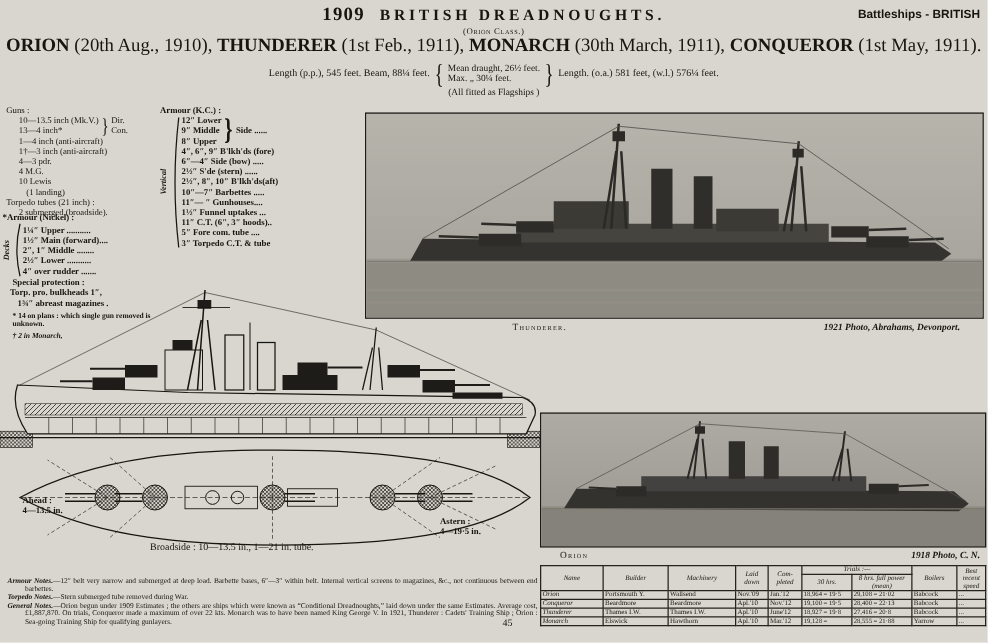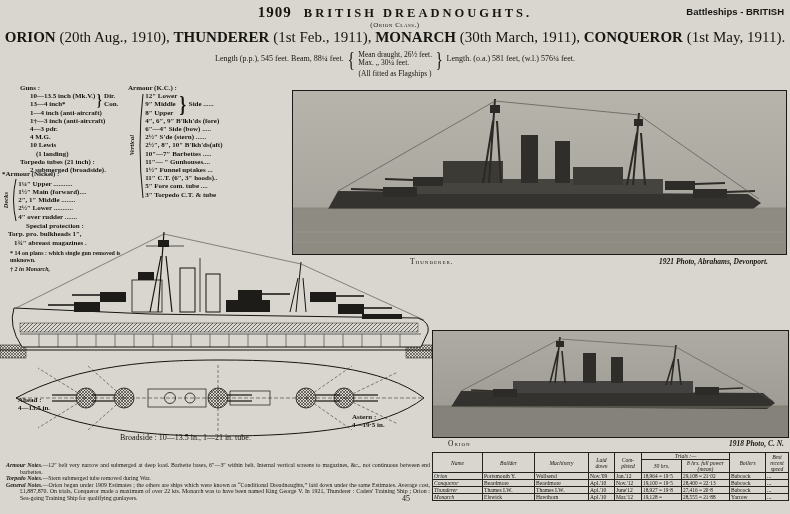--- a/index.html
+++ b/index.html
@@ -18,21 +18,21 @@
   .hdr2{top:21px;font-size:7px;letter-spacing:.5px;}
   .hdr3{top:29px;font-size:15px;}
   .hdr3 .shipname{font-weight:bold;}
   .hdr4{top:41px;font-size:8px;}
   .hdr5{top:50px;display:flex;justify-content:center;align-items:center;font-size:8px;gap:2px;}
   .brace-big{font-size:22px;font-weight:400;transform:scaleX(.7);line-height:.8;}
   .draughts{text-align:left;font-size:7.5px;line-height:8px;}
   .hdr6{top:69px;font-size:7.5px;}
 
   
-  .guns{left:20px;top:84px;width:122px;font-size:7px;line-height:8.2px;font-weight:bold;}
+  .guns{left:5px;top:84px;width:122px;font-size:7px;line-height:8.2px;font-weight:normal;}
   .guns .items{margin-left:10px;}
   .gun-group{display:flex;align-items:center;margin-left:10px;gap:1px;}
   .brace-med{font-size:17px;transform:scaleX(.7);line-height:.8;}
   .nickel{left:2px;top:170px;width:128px;font-size:7px;line-height:8.2px;font-weight:bold;}
   .brace-row{display:flex;align-items:center;gap:1px;}
   .rot{writing-mode:vertical-rl;transform:rotate(180deg);font-size:6.5px;font-style:italic;font-weight:bold;}
   .arc-svg{flex:0 0 auto;}
   .nickel .foot{font-weight:bold;font-size:6px;line-height:6.8px;margin-top:3px;margin-left:8px;}
   .kc{left:128px;top:84px;width:162px;font-size:7px;line-height:8.2px;font-weight:bold;}
   .side-group{display:flex;align-items:center;gap:1px;}
@@ -133,21 +133,21 @@
         <path d="M5,1 Q0,22 5,43" stroke="#16150f" stroke-width="1" fill="none"></path>
       </svg>
       <div>
         <div>1¼″ Upper ...........</div>
         <div>1½″ Main (forward)....</div>
         <div>2″, 1″ Middle  ........</div>
         <div>2½″ Lower ...........</div>
         <div>4″ over rudder .......</div>
       </div>
     </div>
-    <div style="margin-left:24px">Special protection :</div>
+    <div style="margin-left:8px">Special protection :</div>
     <div style="margin-left:6px">Torp. pro. bulkheads 1″,</div>
     <div style="margin-left:12px">1¾″ abreast magazines .</div>
     <div class="foot">* 14 on plans :  which single gun removed is unknown.</div>
     <div class="foot it">† 2 in Monarch,</div>
   </div>
 
   <div class="abs kc">
     <div>Armour (K.C.) :</div>
     <div class="brace-row">
       <span class="rot">Vertical</span>

